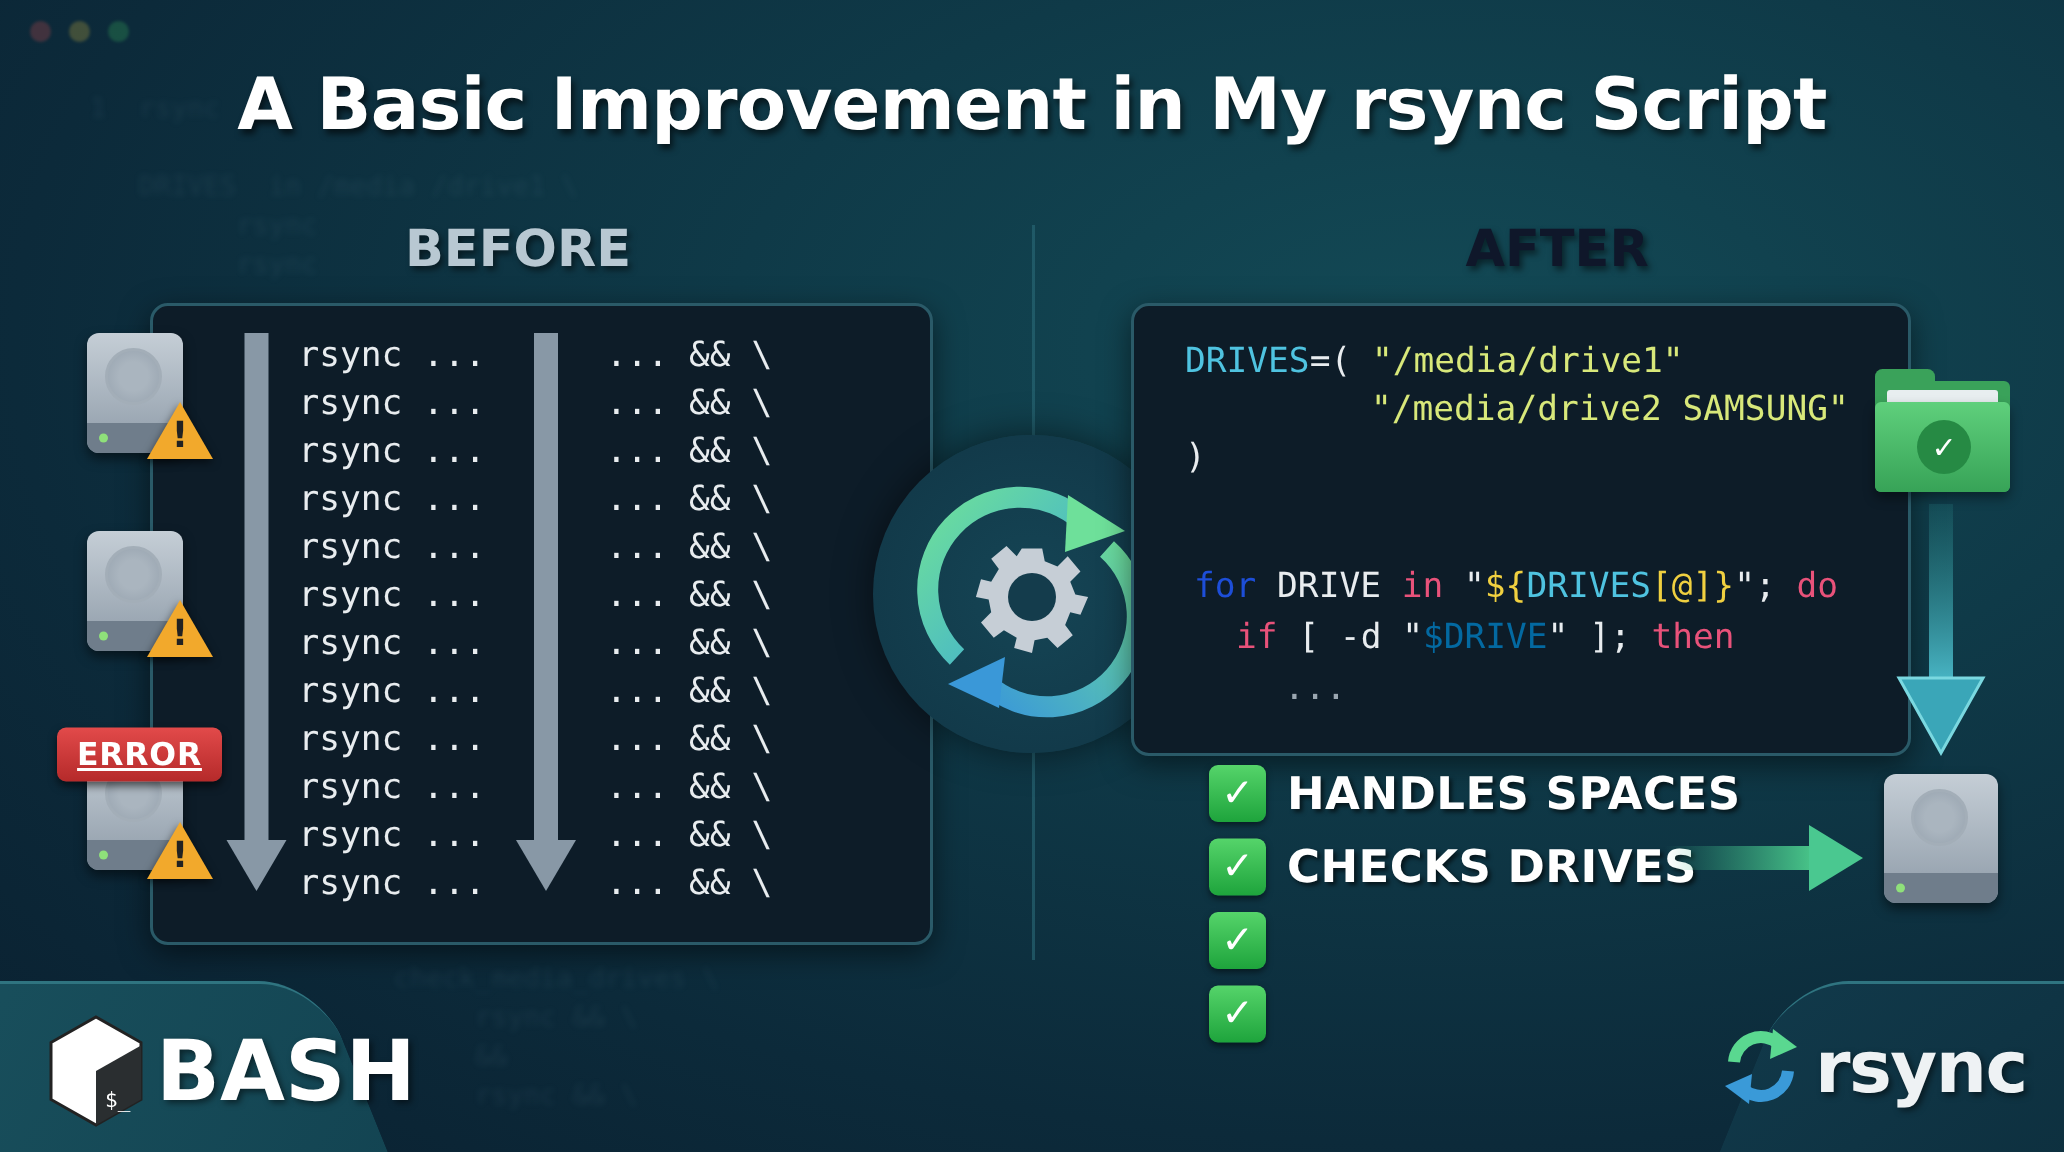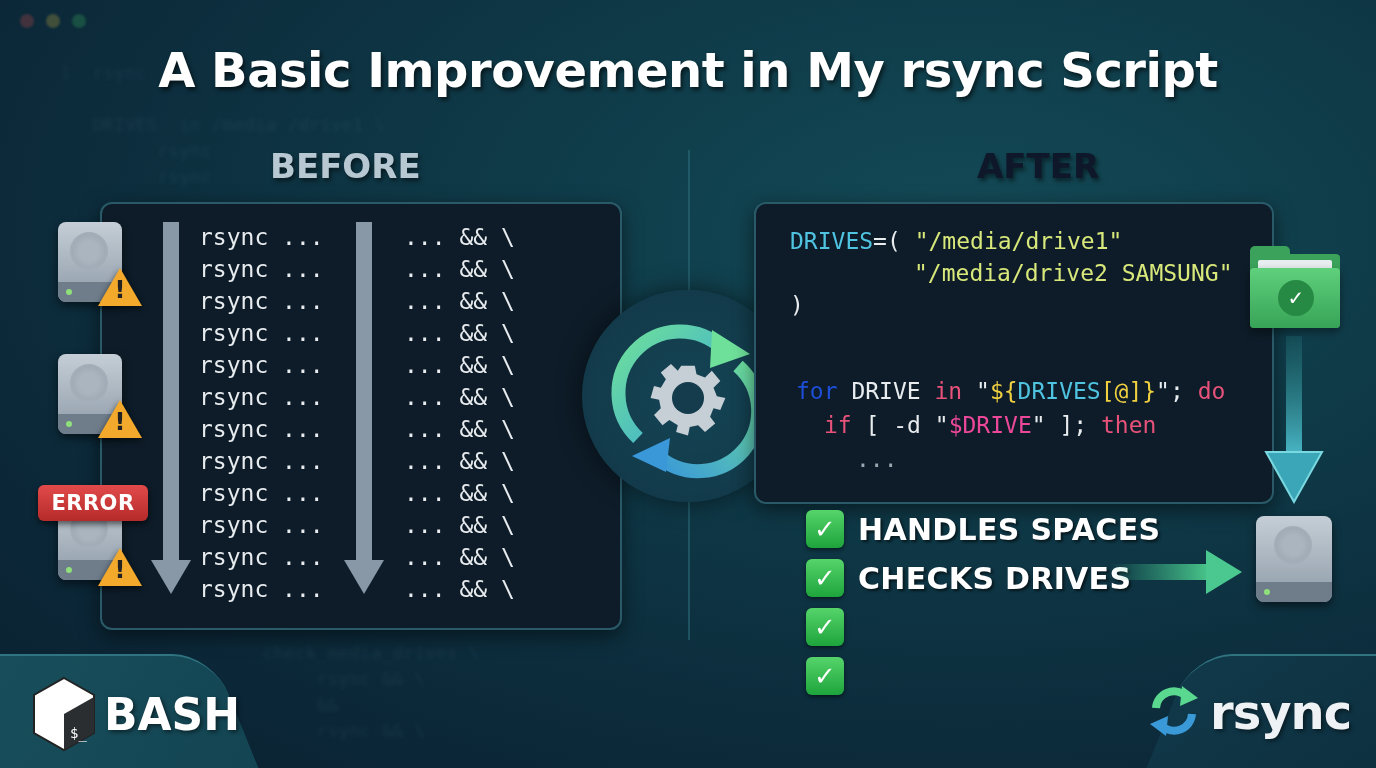--- a/index.html
+++ b/index.html
@@ -68,21 +68,21 @@
     border-left:22px solid transparent; border-right:22px solid transparent;
     border-bottom:38px solid #f2a92c;
     filter: drop-shadow(0 2px 3px rgba(0,0,0,0.6));
   }
   .warn-mark { position:absolute; font-weight:bold; font-size:24px; color:#222; width:44px; text-align:center; }
 
   .error-badge {
     position:absolute; left:38px; top:485px; width:110px; height:36px;
     background:linear-gradient(#e24a4a,#b52a2a); border-radius:6px;
     font-weight:bold; font-size:21px; color:#fff; text-align:center; line-height:36px;
-    box-shadow: 0 3px 6px rgba(0,0,0,0.6); letter-spacing:0.5px;
+    box-shadow: 0 3px 6px rgba(0,0,0,0.6); letter-spacing:0.5px;text-decoration:underline;
   }
 
   .sync-circle {
     position:absolute; left:582px; top:290px; width:212px; height:212px; border-radius:50%;
     background: radial-gradient(circle, #154555 0%, #123a4a 70%, #0f3040 100%);
     box-shadow: 0 0 25px rgba(0,0,0,0.5);
   }
 
   .feature { position:absolute; left:806px; display:flex; align-items:center; gap:14px; }
   .check-box {
@@ -105,21 +105,21 @@
     border-radius:0 40px 0 0; border-top:2px solid #2f7480;
     transform: skewX(22deg); transform-origin: bottom left;
   }
   .corner-right {
     position:absolute; left:1140px; top:654px; width:260px; height:130px;
     background:linear-gradient(135deg, #11394a 0%, #0d2f3e 100%);
     border-radius:40px 0 0 0; border-top:2px solid #2f7480;
     transform: skewX(-22deg); transform-origin: bottom left;
   }
   .bash-logo { position:absolute; left:30px; top:676px; display:flex; align-items:center; gap:6px; }
-  .bash-text { font-weight:bold; font-size:44px; color:#fff; text-shadow: 2px 2px 4px rgba(0,0,0,0.5); }
+  .bash-text { font-weight:bold; font-size:56px; color:#fff; text-shadow: 2px 2px 4px rgba(0,0,0,0.5); }
   .rsync-logo { position:absolute; left:1146px; top:684px; display:flex; gap:8px; }
   .rsync-text { font-weight:bold; font-size:48px; color:#eef2f4; text-shadow: 2px 2px 4px rgba(0,0,0,0.5); letter-spacing:-1px; }
 </style>
 </head>
 <body>
 
 <div class="traffic">
   <span style="background:#e05050"></span>
   <span style="background:#e0c040"></span>
   <span style="background:#40c060"></span>
@@ -222,21 +222,21 @@
       <circle r="16" fill="#143c4c"></circle>
     </g>
   </svg>
 </div>
 
 <div class="panel after-panel"></div>
 <div class="code-line" style="left:790px;top:228px;"><span style="color:#4fc3e0">DRIVES</span><span>=( </span><span style="color:#d8e87a">"/media/drive1"</span></div>
 <div class="code-line" style="left:914px;top:260px;color:#d8e87a;">"/media/drive2 SAMSUNG"</div>
 <div class="code-line" style="left:790px;top:292px;">)</div>
 <div class="code-line" style="left:796px;top:378px;"><span style="color:#1d4ed8">for</span><span> DRIVE </span><span style="color:#e8527a">in</span><span> "</span><span style="color:#f0d040">${</span><span style="color:#4fc3e0">DRIVES</span><span style="color:#f0d040">[@]</span><span style="color:#f0d040">}</span><span>"; </span><span style="color:#e8527a">do</span></div>
-<div class="code-line" style="left:824px;top:412px;"><span style="color:#e8527a">if</span><span> [ -d "</span><span style="color:#ec4899">$DRIVE</span><span>" ]; </span><span style="color:#e8527a">then</span></div>
+<div class="code-line" style="left:824px;top:412px;"><span style="color:#e8527a">if</span><span> [ -d "</span><span style="color:#0369a1">$DRIVE</span><span>" ]; </span><span style="color:#e8527a">then</span></div>
 <div class="code-line" style="left:856px;top:446px;color:#9aa6b0;">...</div>
 
 <div class="folder">
   <div class="tab"></div>
     <div class="back"></div>
     <div class="paper"></div>
     <div class="front"></div>
   <div class="ok">✓</div>
 </div>
 

